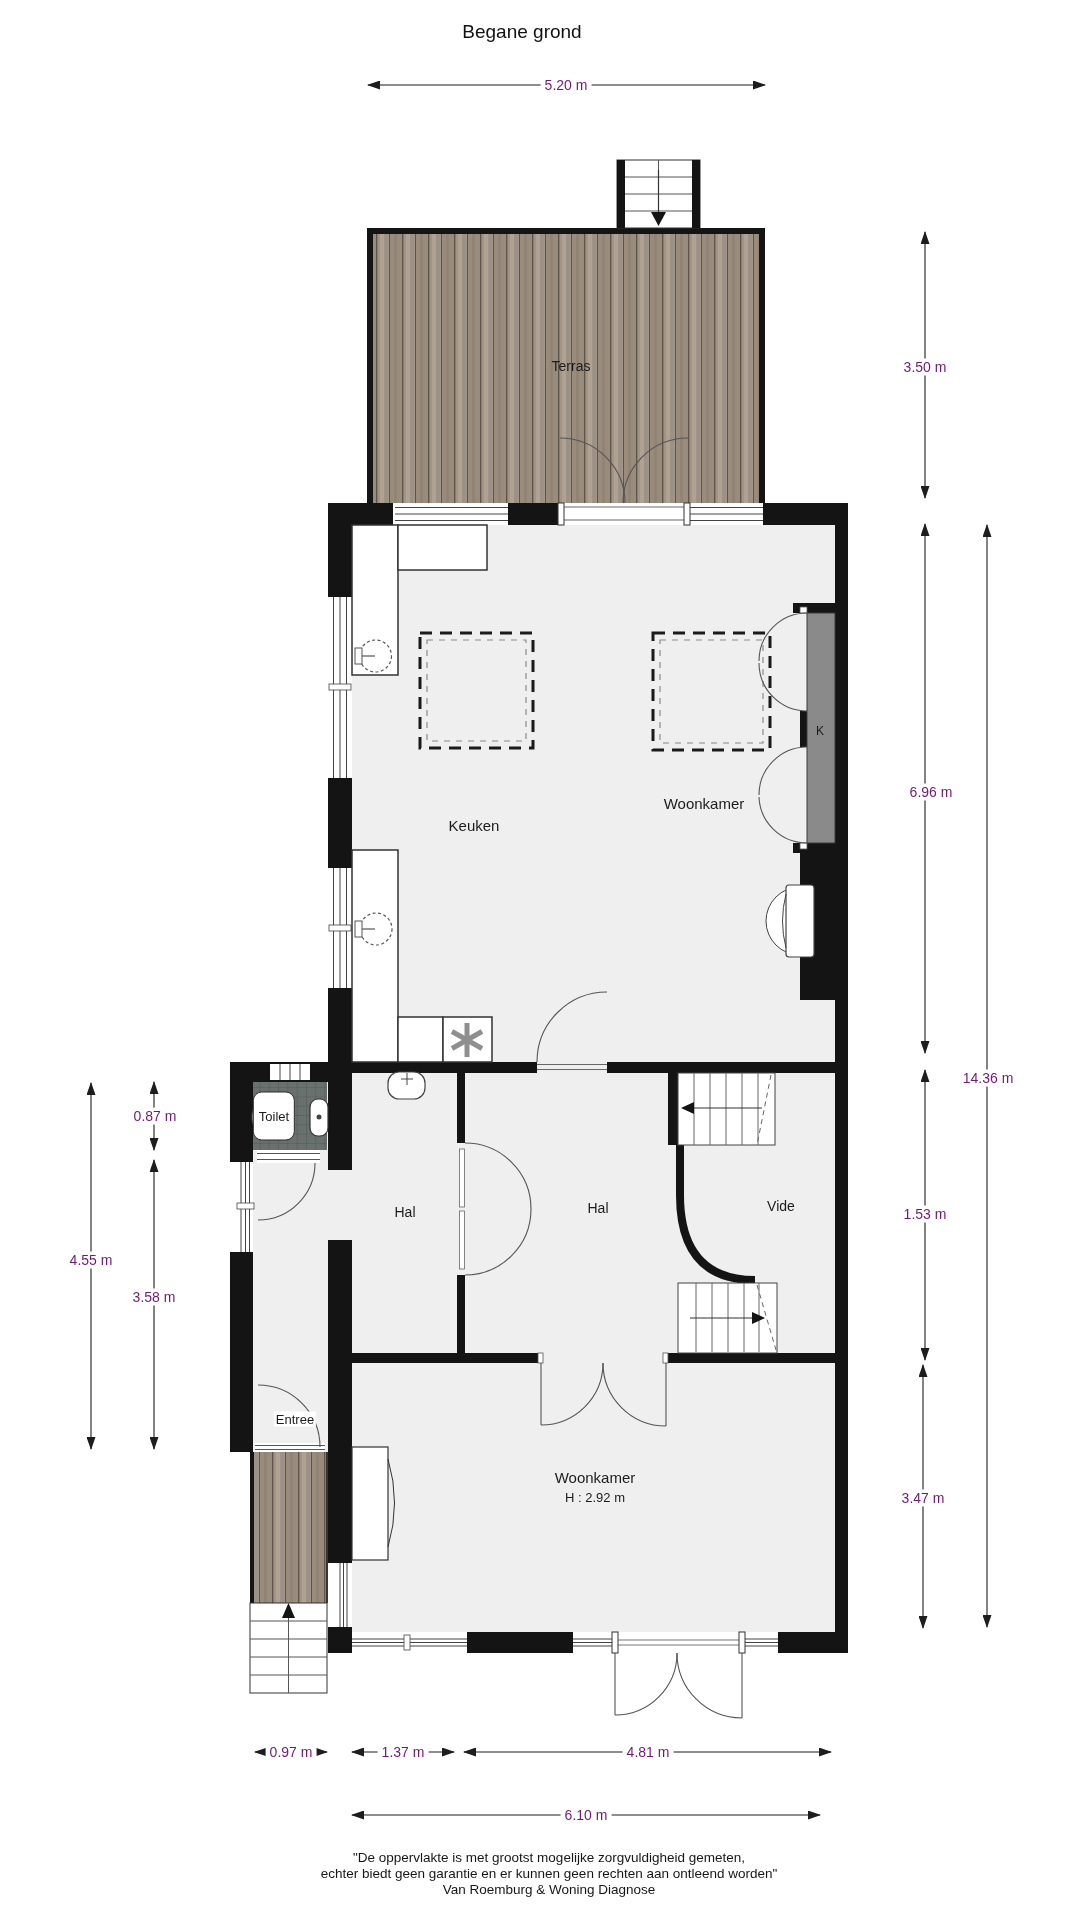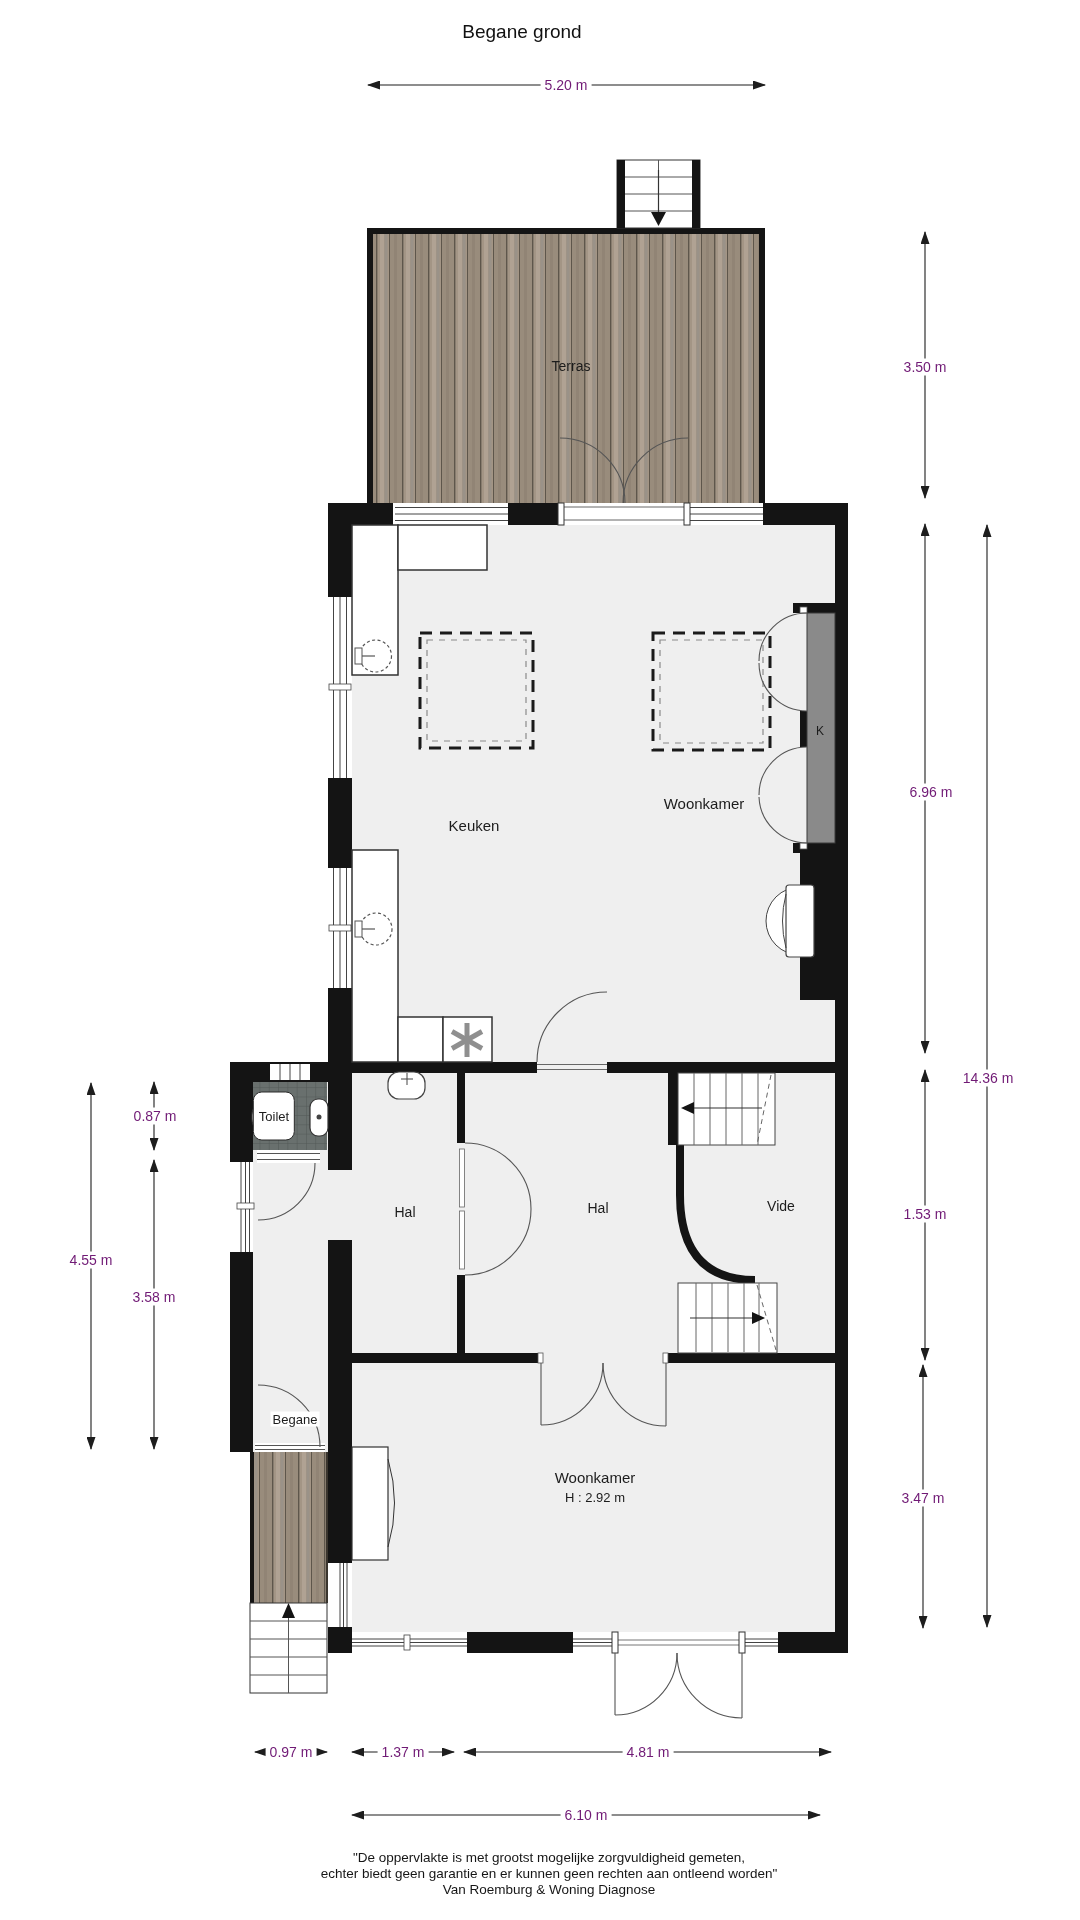--- a/index.html
+++ b/index.html
@@ -272,21 +272,21 @@
 <div class="lbl title" style="left:522px;top:32px;">Begane grond</div>
 
 <div class="lbl room" style="left:571px;top:366px;font-size:14px;">Terras</div>
 <div class="lbl room" style="left:474px;top:825px;">Keuken</div>
 <div class="lbl room" style="left:704px;top:803px;">Woonkamer</div>
 <div class="lbl" style="left:820px;top:731px;font-size:12px;">K</div>
 <div class="lbl pill" style="left:274px;top:1116px;">Toilet</div>
 <div class="lbl room" style="left:405px;top:1212px;font-size:14px;">Hal</div>
 <div class="lbl room" style="left:598px;top:1208px;font-size:14px;">Hal</div>
 <div class="lbl room" style="left:781px;top:1206px;font-size:14px;text-align:center;">Vide</div>
-<div class="lbl entree-lbl" style="left:295px;top:1419px;">Begane</div>
+<div class="lbl entree-lbl" style="left:295px;top:1419px;">Entree</div>
 <div class="lbl room" style="left:595px;top:1477px;">Woonkamer</div>
 <div class="lbl subdim" style="left:595px;top:1497px;">H : 2.92 m</div>
 
 <div class="lbl dim" style="left:566px;top:85px;">5.20 m</div>
 <div class="lbl dim" style="left:925px;top:367px;">3.50 m</div>
 <div class="lbl dim" style="left:925px;top:792px;margin-left:6px;">6.96 m</div>
 <div class="lbl dim" style="left:988px;top:1078px;">14.36 m</div>
 <div class="lbl dim" style="left:925px;top:1214px;">1.53 m</div>
 <div class="lbl dim" style="left:923px;top:1498px;">3.47 m</div>
 <div class="lbl dim" style="left:155px;top:1116px;">0.87 m</div>

